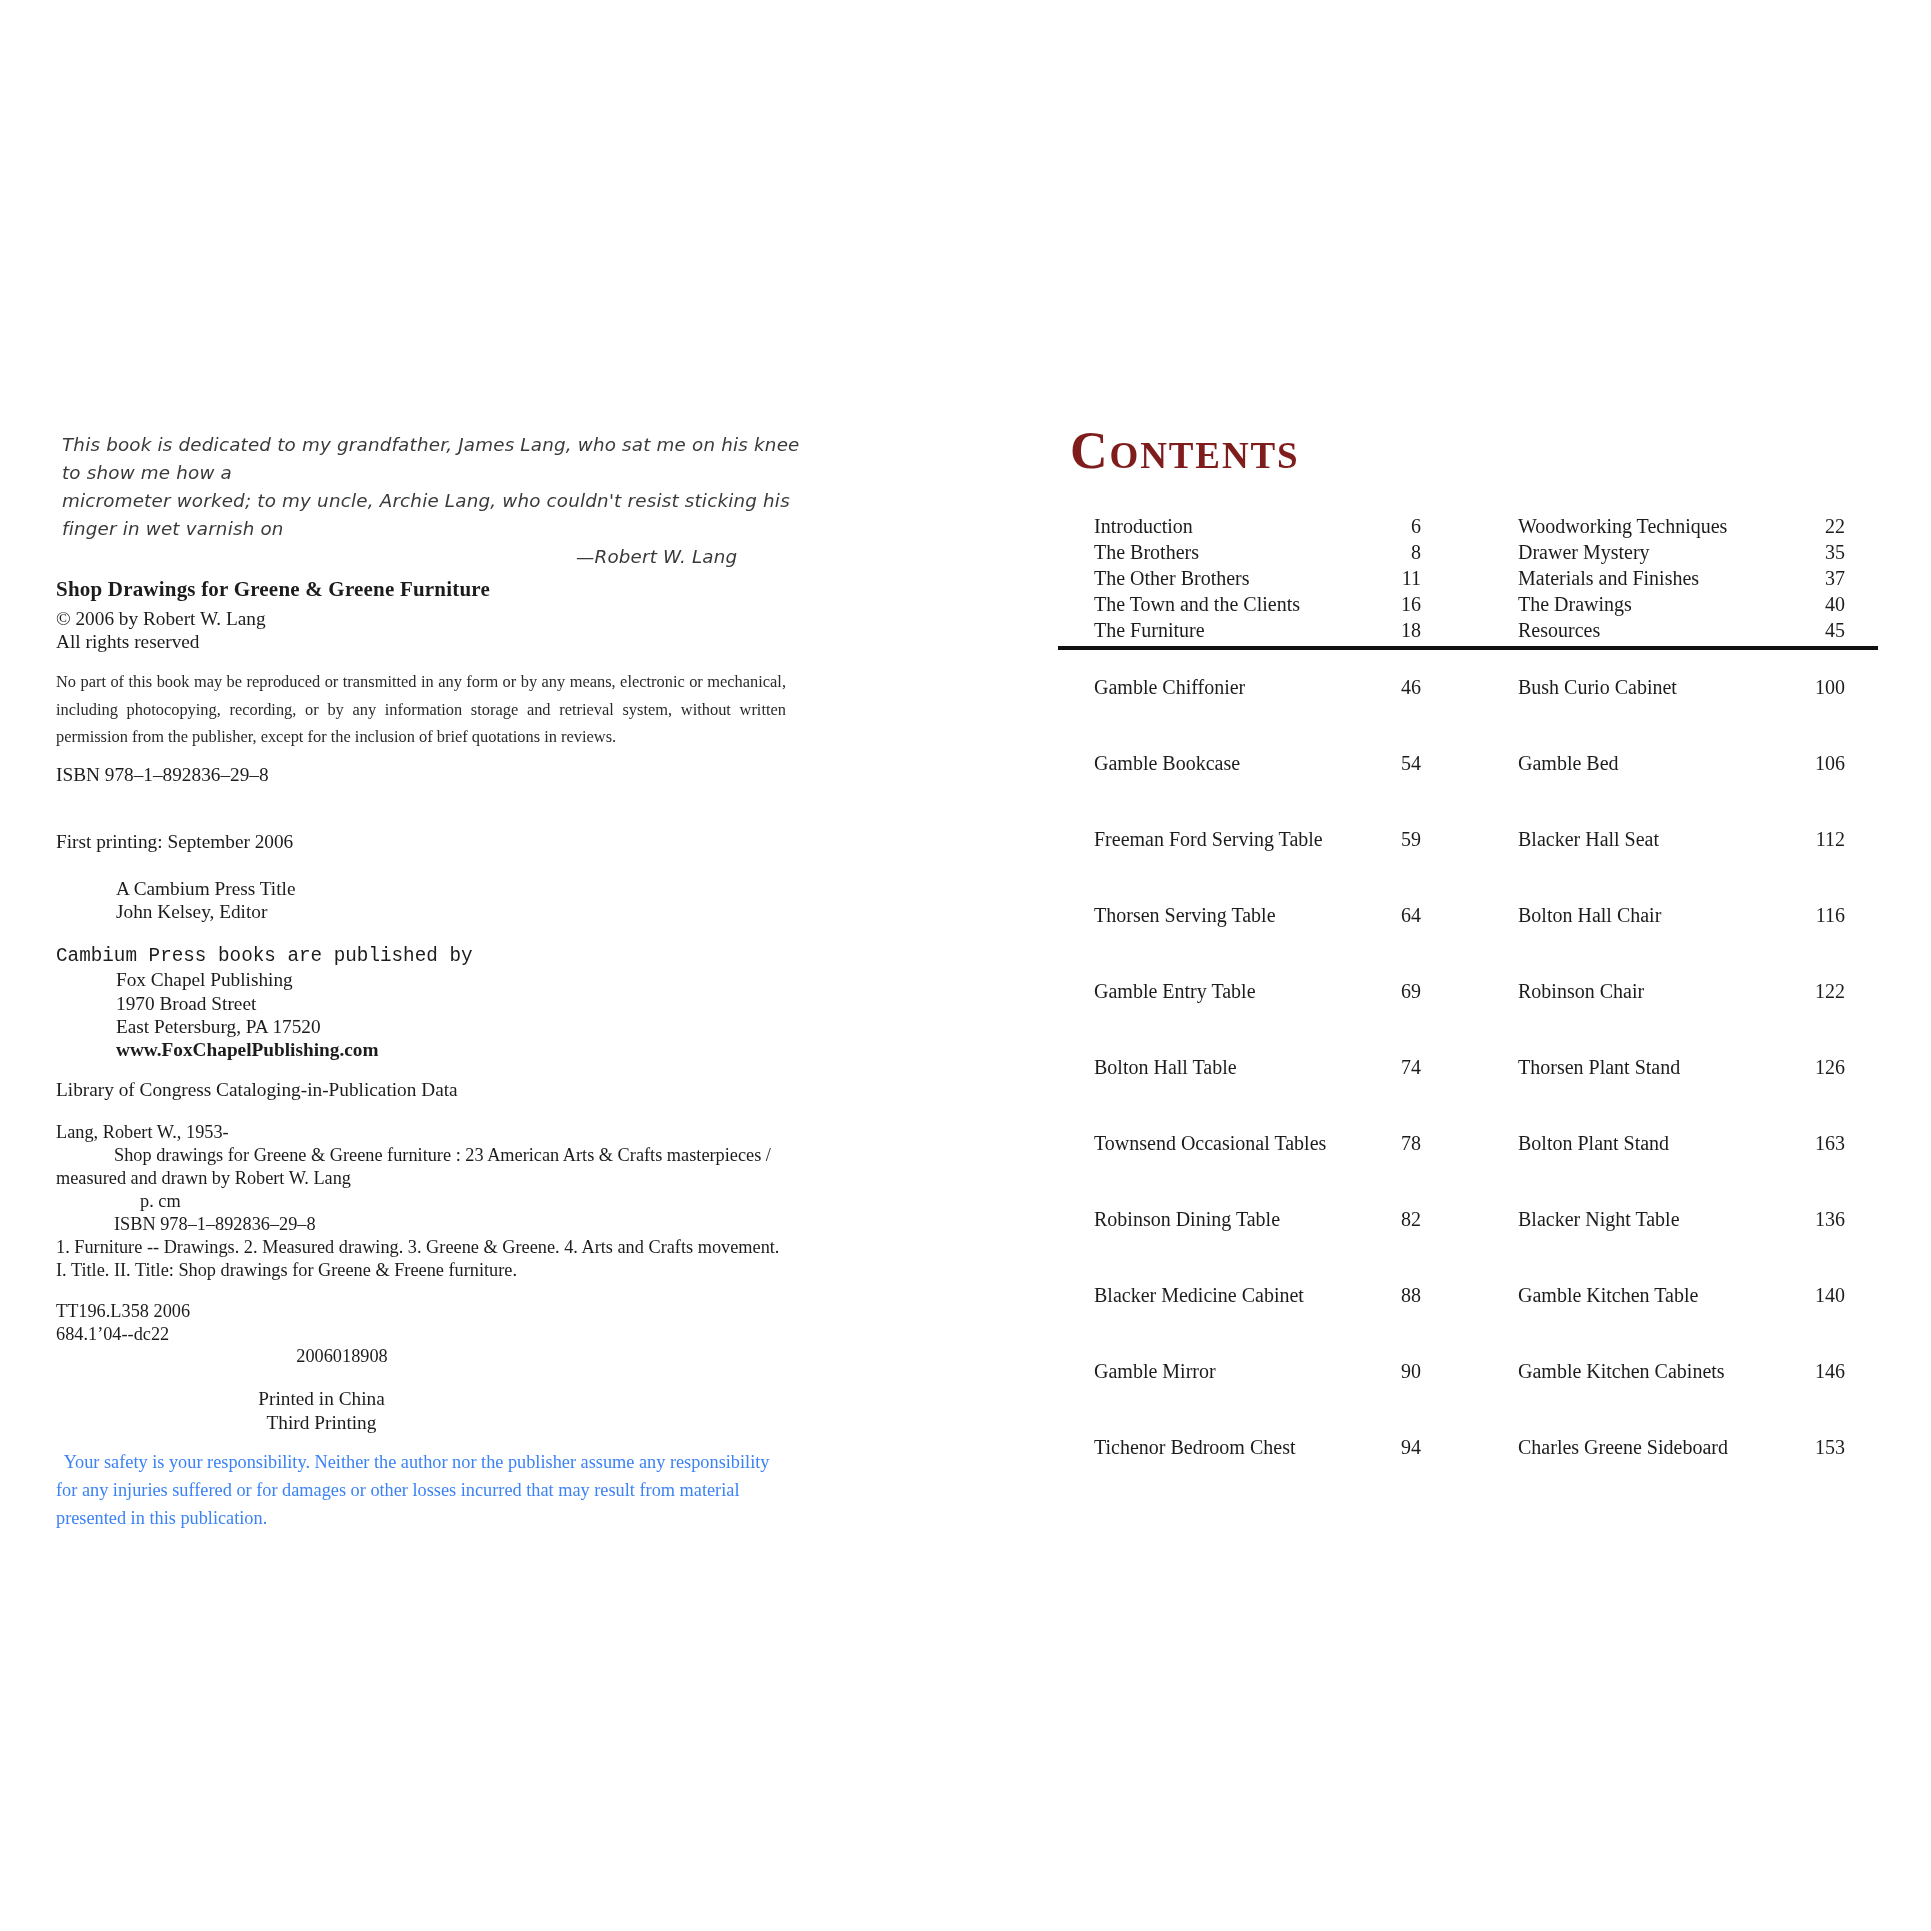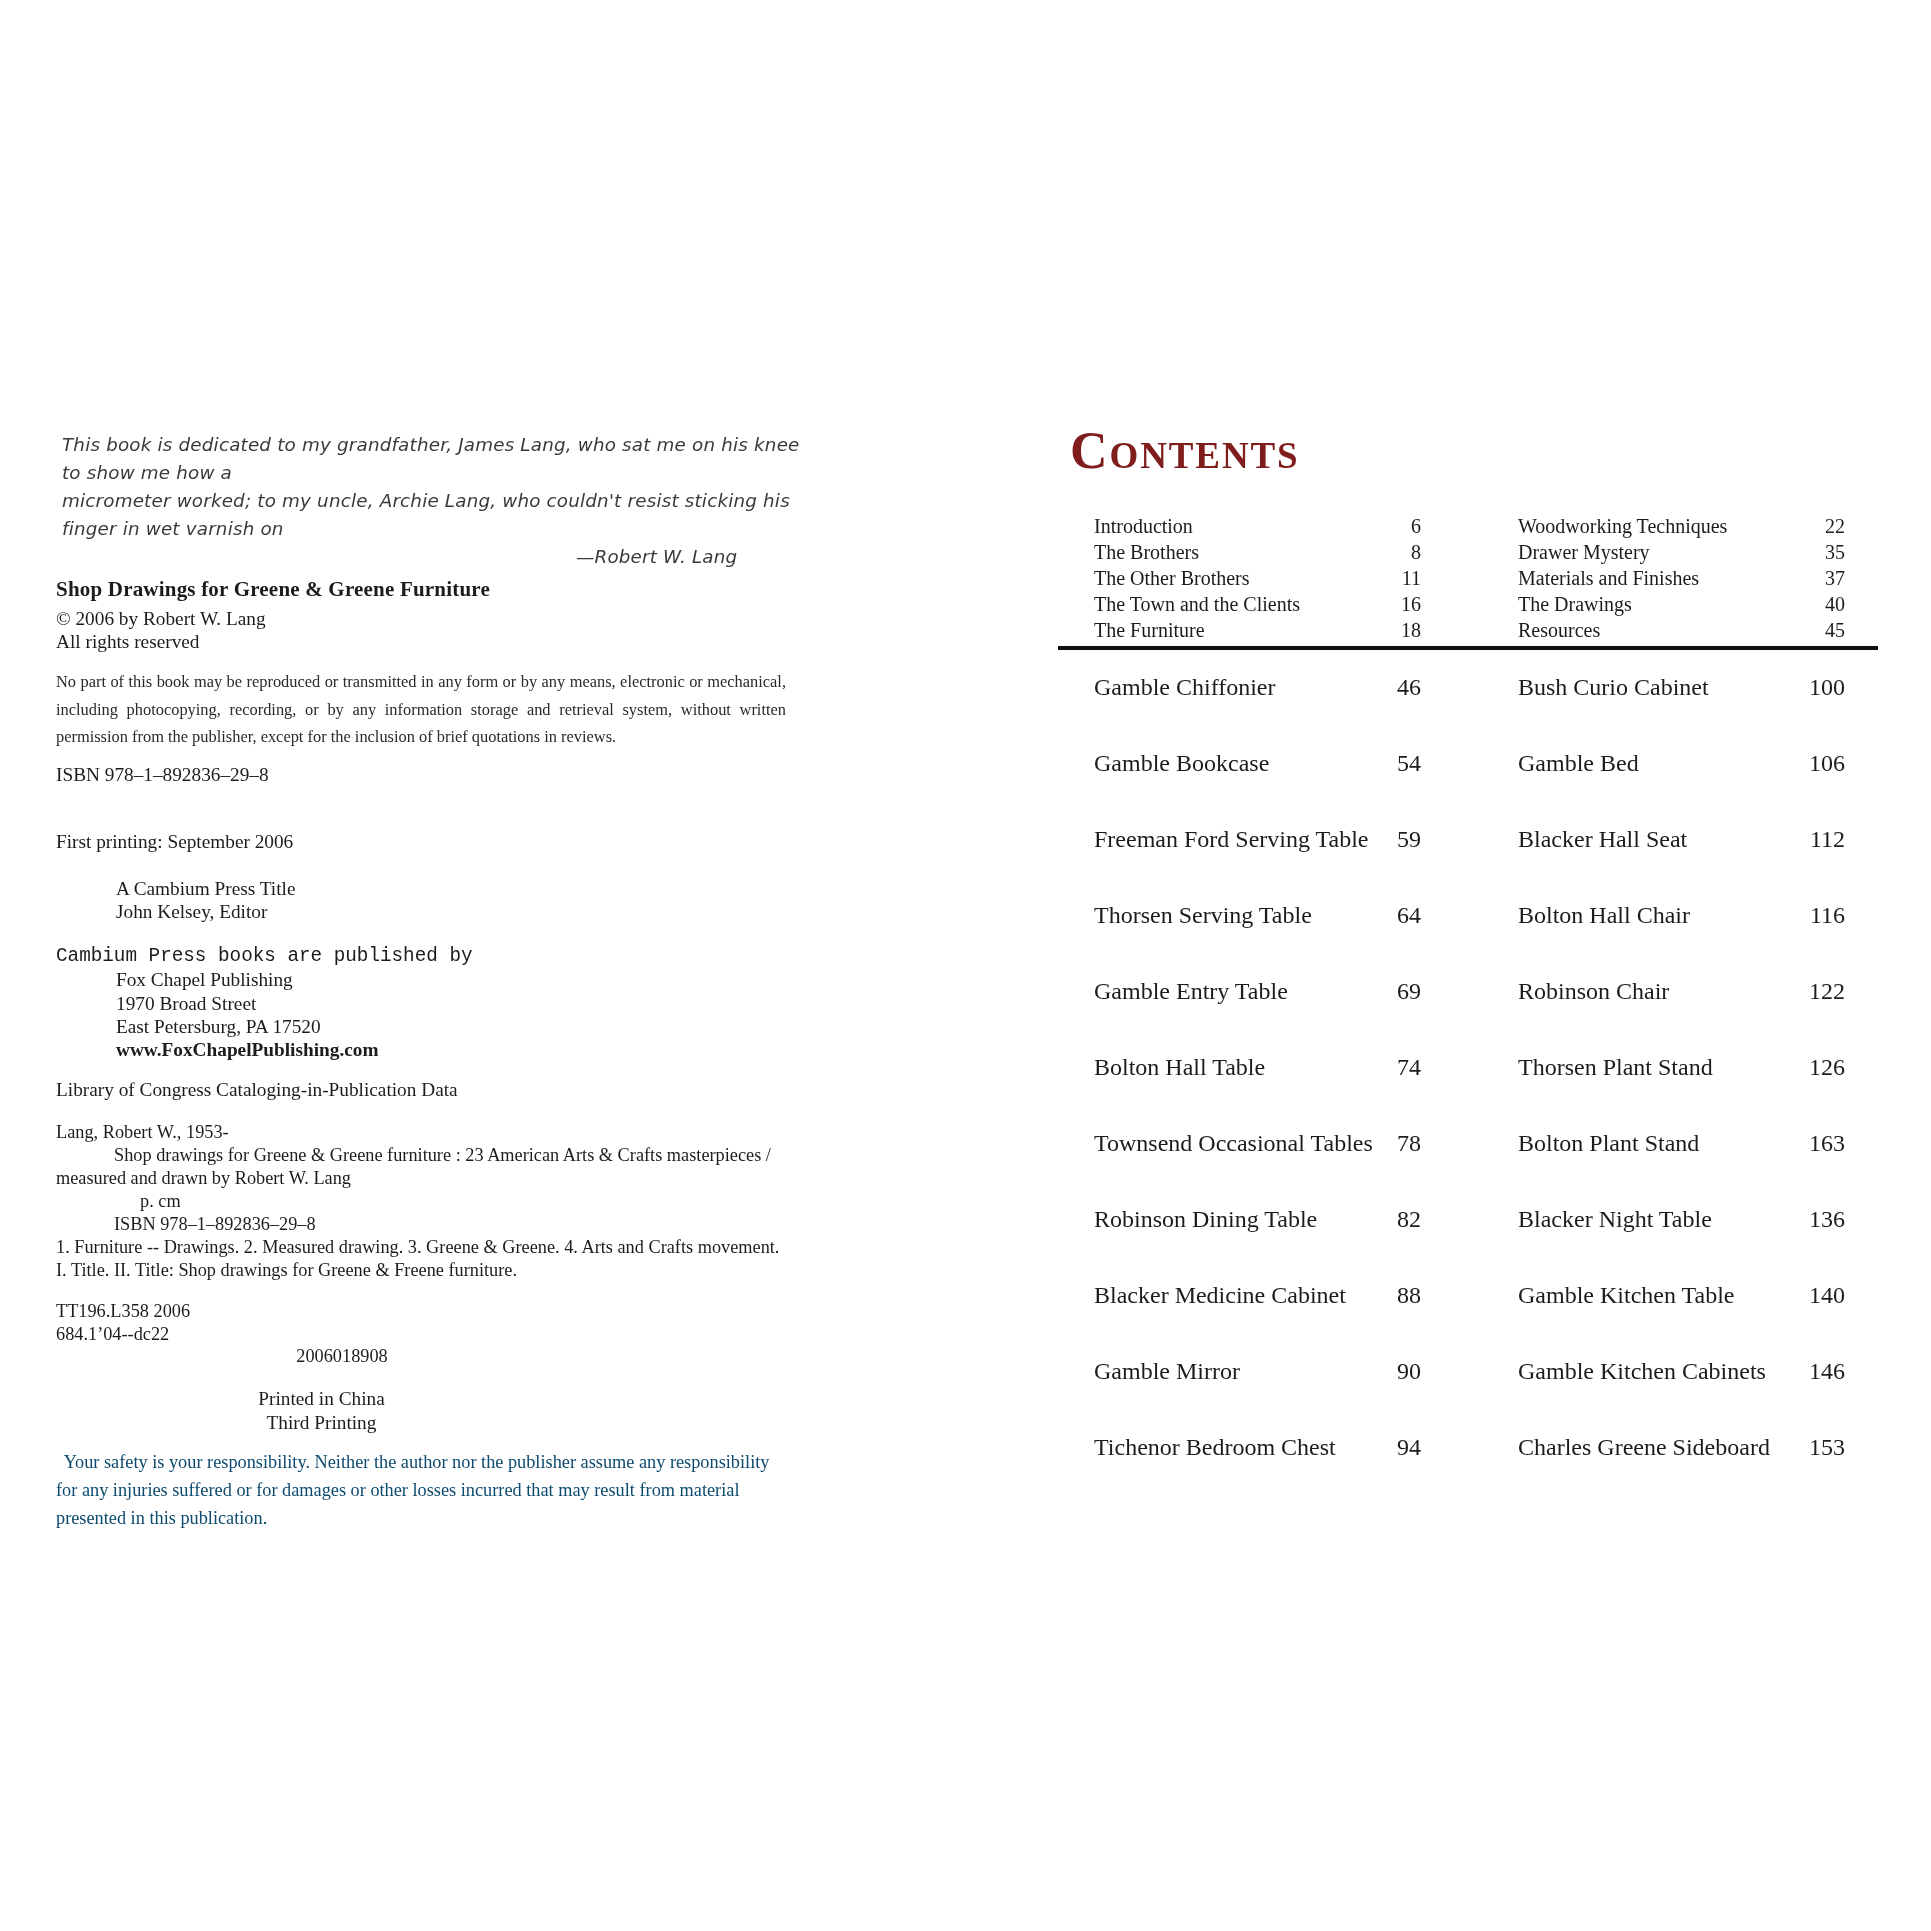--- a/index.html
+++ b/index.html
@@ -42,35 +42,35 @@
   .loc-5{left:114px;top:1213px;}
   .loc-6{left:56px;top:1236px;}
   .loc-7{left:56px;top:1259px;}
   .cat-1{left:56px;top:1300px;}
   .cat-2{left:56px;top:1323px;}
   .ctrl-num{left:56px;top:1345px;width:572px;text-align:center;}
   .printed-1{left:56px;top:1387px;width:531px;text-align:center;}
   .printed-2{left:56px;top:1411px;width:531px;text-align:center;}
   .safety{
     left:56px;top:1448px;width:716px;font-size:18.3px;line-height:28px;
-    text-indent:7.7px;color:#0c4a6e;
+    text-indent:7.7px;color:#3b82f6;
   }
   
   .contents-heading{
     left:1070px;top:425px;font-weight:bold;letter-spacing:1.9px;color:#7f1d1d;
   }
   .contents-heading .big-c{font-size:52px;line-height:52px;}
   .contents-heading .small-caps{font-size:37px;line-height:52px;}
   .toc-row{display:flex;justify-content:space-between;align-items:baseline;margin-left:28px;}
   .fm-col{width:355px;font-size:20px;}
   .fm-col .toc-row{height:26px;line-height:26px;}
   .fm-left{left:1066px;top:513px;}
   .fm-right{left:1490px;top:513px;}
   .toc-rule{left:1058px;top:646px;width:820px;height:3.9px;background:#111;}
-  .ch-col{width:355px;font-size:24px;}
+  .ch-col{width:355px;font-size:20px;}
   .ch-col .toc-row{height:76px;line-height:23px;align-items:flex-start;}
   .ch-left{left:1066px;top:676px;}
   .ch-right{left:1490px;top:676px;}
   .pg-num{text-align:right;}
 </style>
 </head>
 <body>
 
 <div class="abs dedication">
   <div>This book is dedicated to my grandfather, James Lang, who sat me on his knee to show me how a</div>

